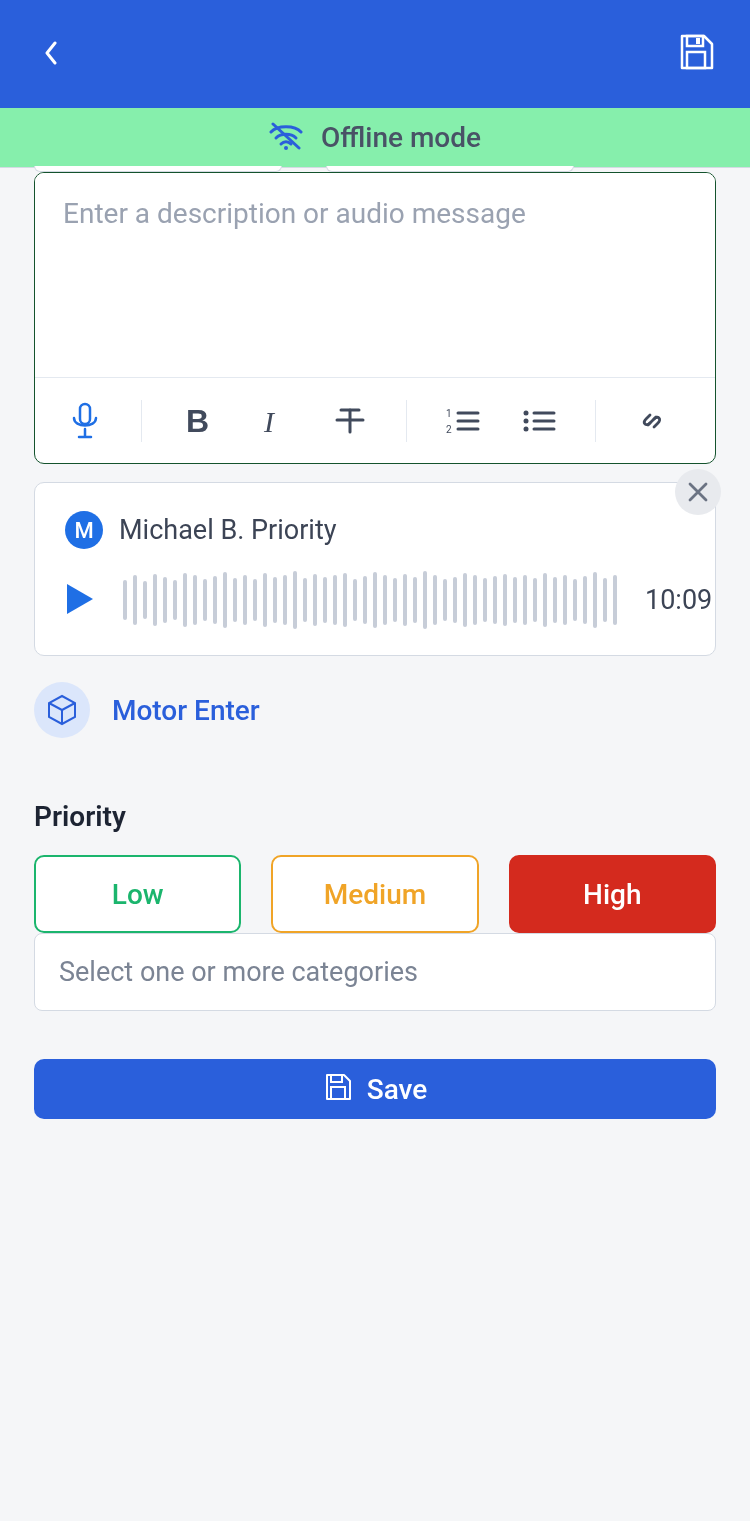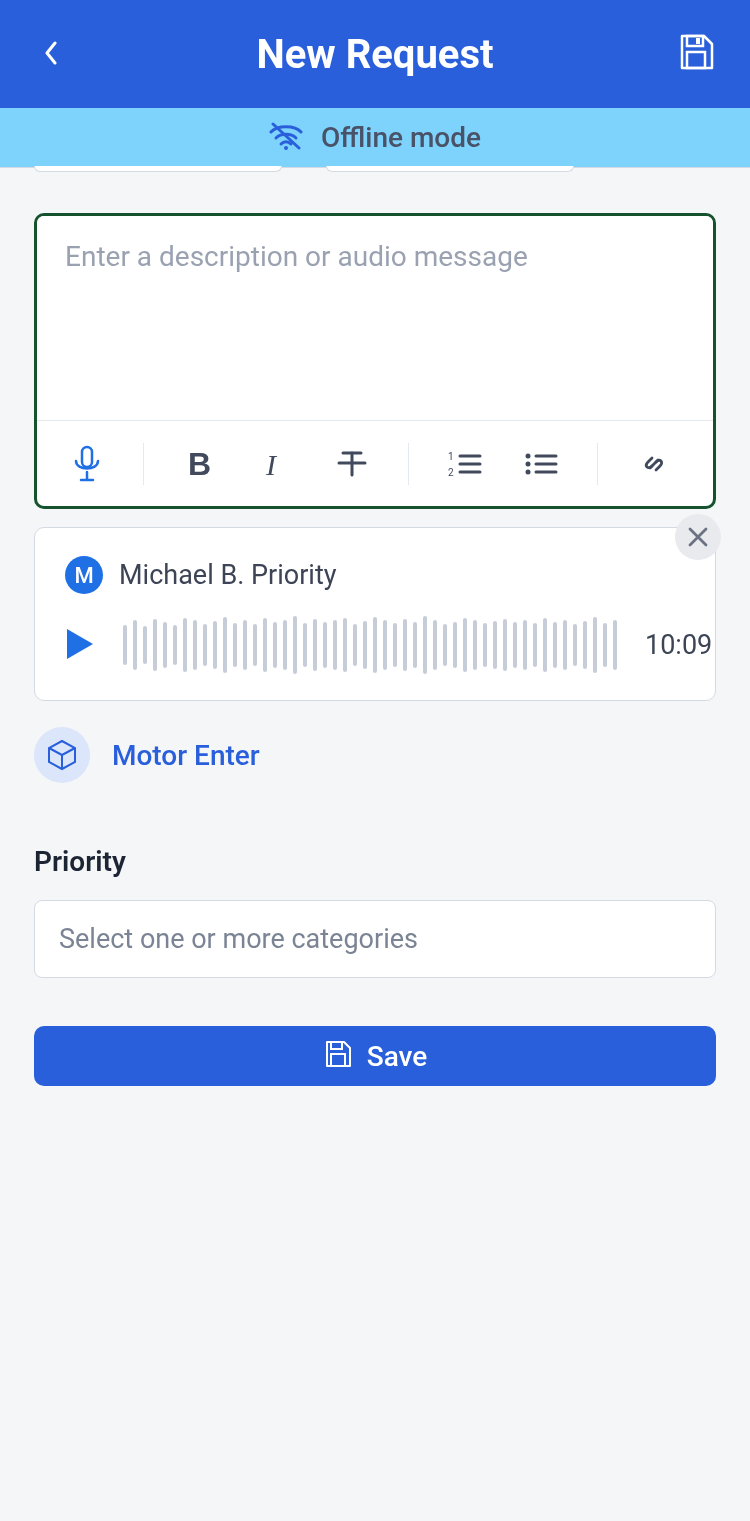--- a/index.html
+++ b/index.html
@@ -25,21 +25,21 @@
       font-size: 40px;
       font-weight: 700;
       position: absolute;
       left: 0; right: 0;
       text-align: center;
       pointer-events: none;
     }
     .header .save-icon { color: #fff; }
     .offline-bar {
       height: 60px;
-      background: #7dd3fc;
+      background: #86efac;
       display: flex;
       align-items: center;
       justify-content: center;
       gap: 18px;
       border-bottom: 1px solid #d4dae3;
     }
     .offline-bar .label { font-size: 28px; color: #495266; font-weight: 500; }
     .partial-row {
       height: 6px;
       display: flex;
@@ -57,25 +57,24 @@
     }
     .content { padding: 0 34px; }
     .section-label {
       font-size: 28px;
       font-weight: 600;
       color: #1d2433;
       margin-top: 62px;
       margin-bottom: 22px;
     }
     .desc-box {
-      border: 3px solid #14532d;
+      border: 1px solid #14532d;
       border-radius: 10px;
       background: #fff;
       overflow: hidden;
-      margin-top: 41px;
     }
     .desc-textarea {
       width: 100%;
       height: 200px;
       border: none;
       outline: none;
       padding: 24px 28px;
       font-size: 28px;
       resize: none;
       font-family: inherit;
@@ -212,21 +211,20 @@
   </style>
 </head>
 <body>
 
 <div class="header">
   <div class="back">
     <svg width="14" height="24" viewBox="0 0 14 24" fill="none">
       <path d="M11 2 L3 12 L11 22" stroke="#fff" stroke-width="3" stroke-linecap="round" stroke-linejoin="round"></path>
     </svg>
   </div>
-  <div class="title">New Request</div>
   <div class="save-icon">
     <svg width="40" height="40" viewBox="0 0 40 40" fill="none">
       <path d="M6 4 H28 L36 12 V36 H6 Z" stroke="#fff" stroke-width="2.5" fill="none" stroke-linejoin="round"></path>
       <rect x="11" y="4" width="16" height="10" stroke="#fff" stroke-width="2.5" fill="none"></rect>
       <rect x="20" y="6" width="4" height="6" fill="#fff"></rect>
       <rect x="11" y="20" width="18" height="16" stroke="#fff" stroke-width="2.5" fill="none"></rect>
     </svg>
   </div>
 </div>
 
@@ -388,20 +386,25 @@
       <svg width="34" height="34" viewBox="0 0 34 34" fill="none">
         <path d="M17 3 L30 10 V24 L17 31 L4 24 V10 Z" stroke="#2a5fdb" stroke-width="2" fill="none"></path>
         <path d="M4 10 L17 17 L30 10" stroke="#2a5fdb" stroke-width="2" fill="none"></path>
         <path d="M17 17 V31" stroke="#2a5fdb" stroke-width="2"></path>
       </svg>
     </div>
     <div class="asset-name">Motor Enter</div>
   </div>
 
   <div class="section-label">Priority</div>
+  <div class="priority-row">
+    <div class="priority-btn priority-low">Low</div>
+    <div class="priority-btn priority-medium">Medium</div>
+    <div class="priority-btn priority-high">High</div>
+  </div>
 
   <input class="categories-input" placeholder="Select one or more categories" style="">
 
   <div class="save-bar">
     <span>
       <svg width="30" height="30" viewBox="0 0 30 30" fill="none">
         <path d="M4 3 H21 L27 9 V27 H4 Z" stroke="#fff" stroke-width="2" fill="none" stroke-linejoin="round"></path>
         <rect x="8" y="3" width="11" height="7" stroke="#fff" stroke-width="2" fill="none"></rect>
         <rect x="8" y="15" width="14" height="12" stroke="#fff" stroke-width="2" fill="none"></rect>
       </svg>

